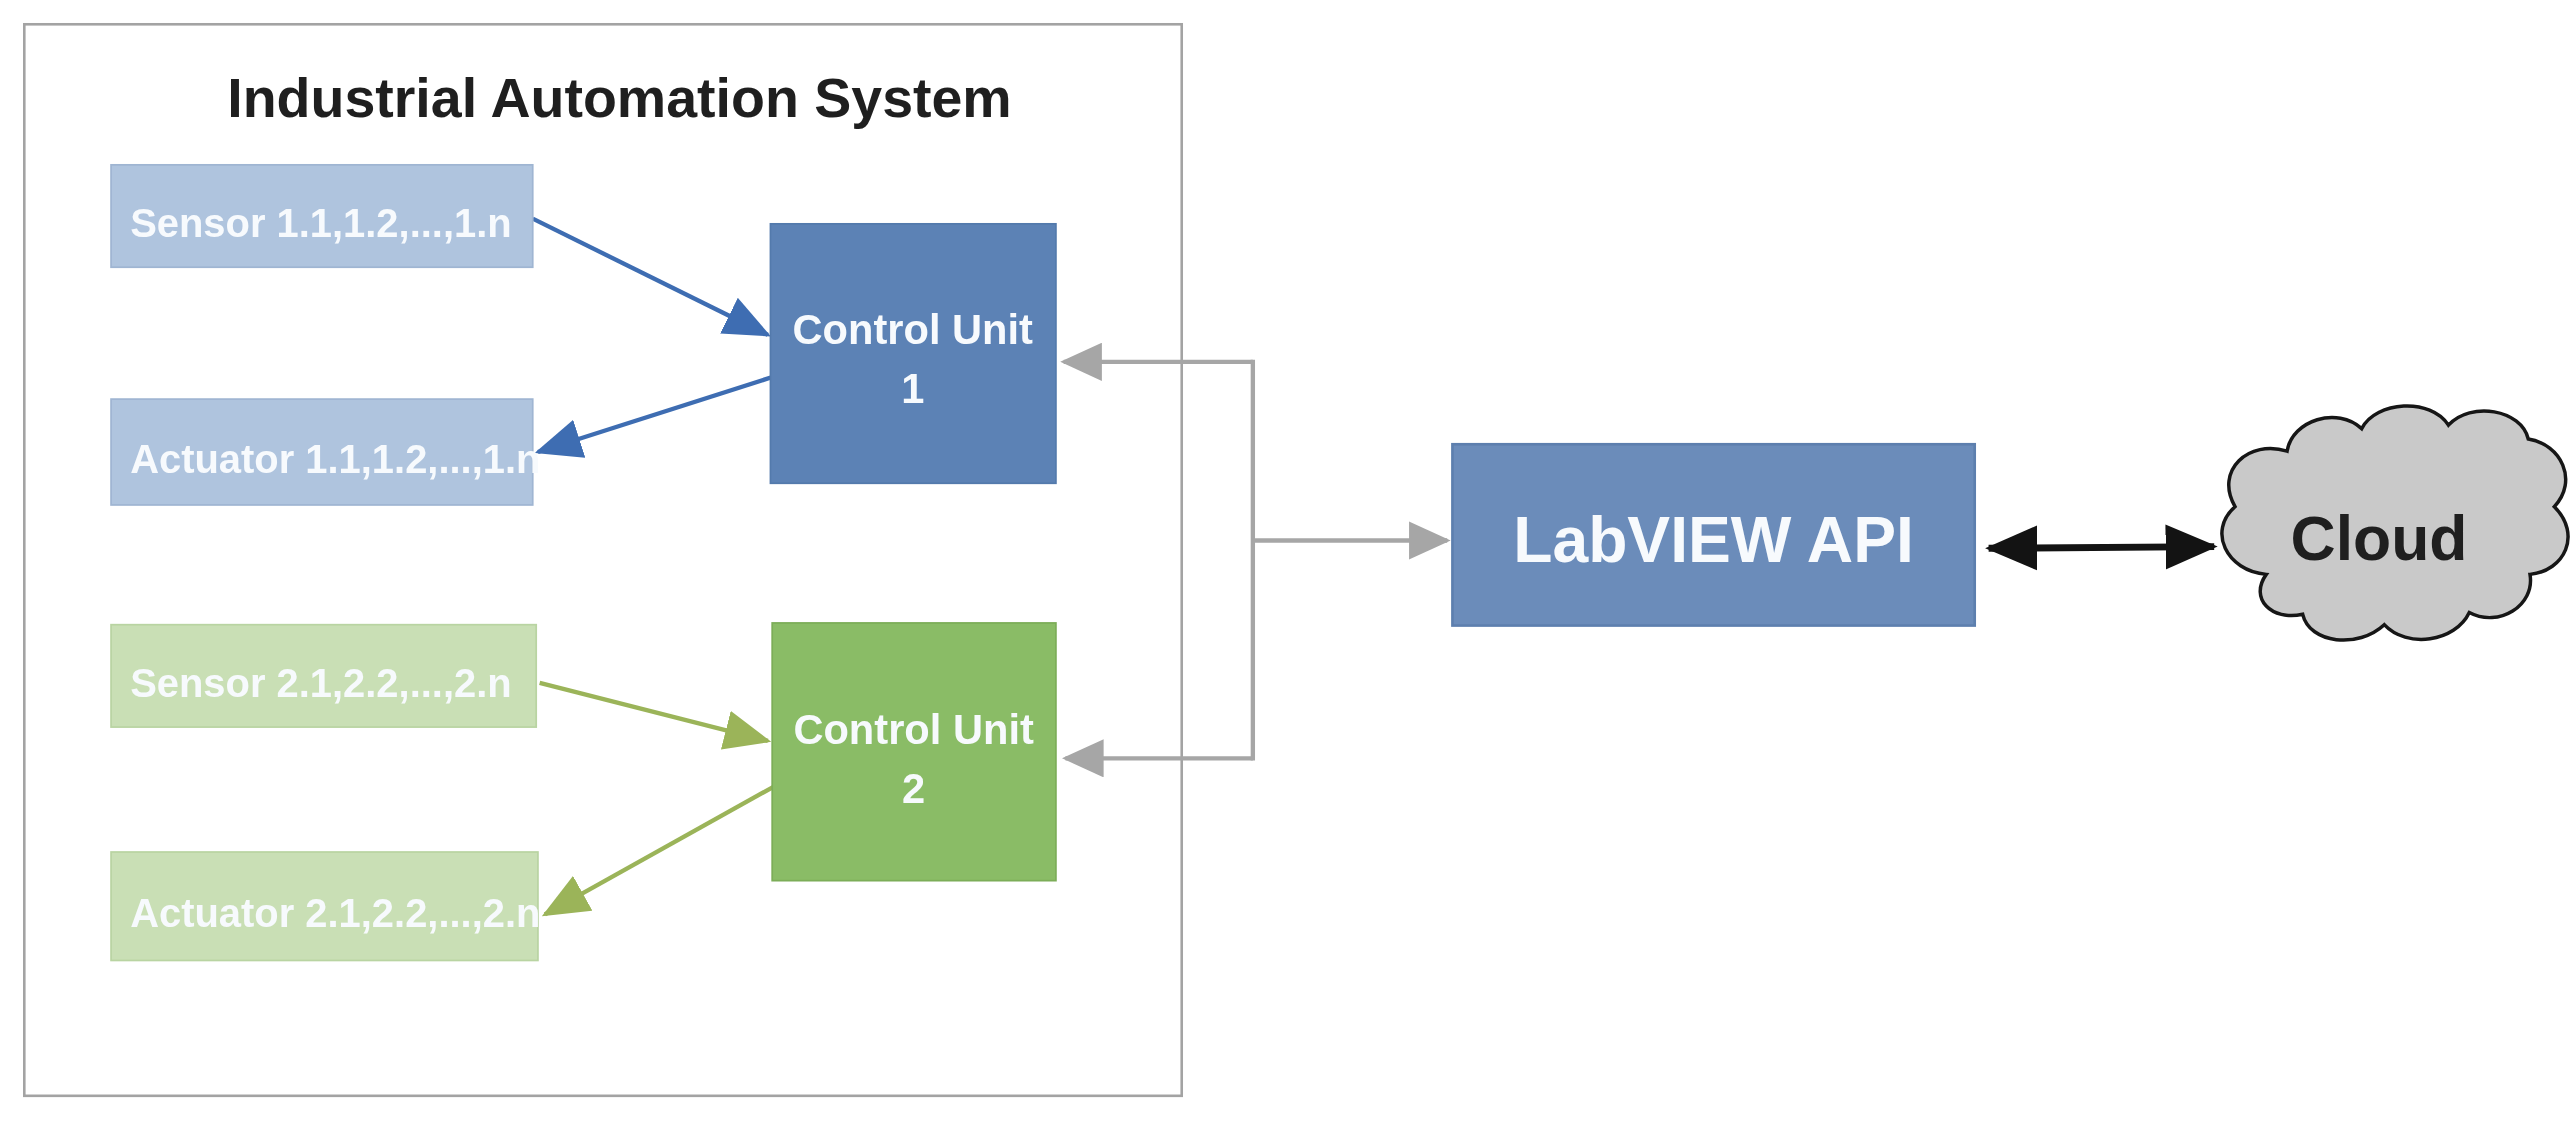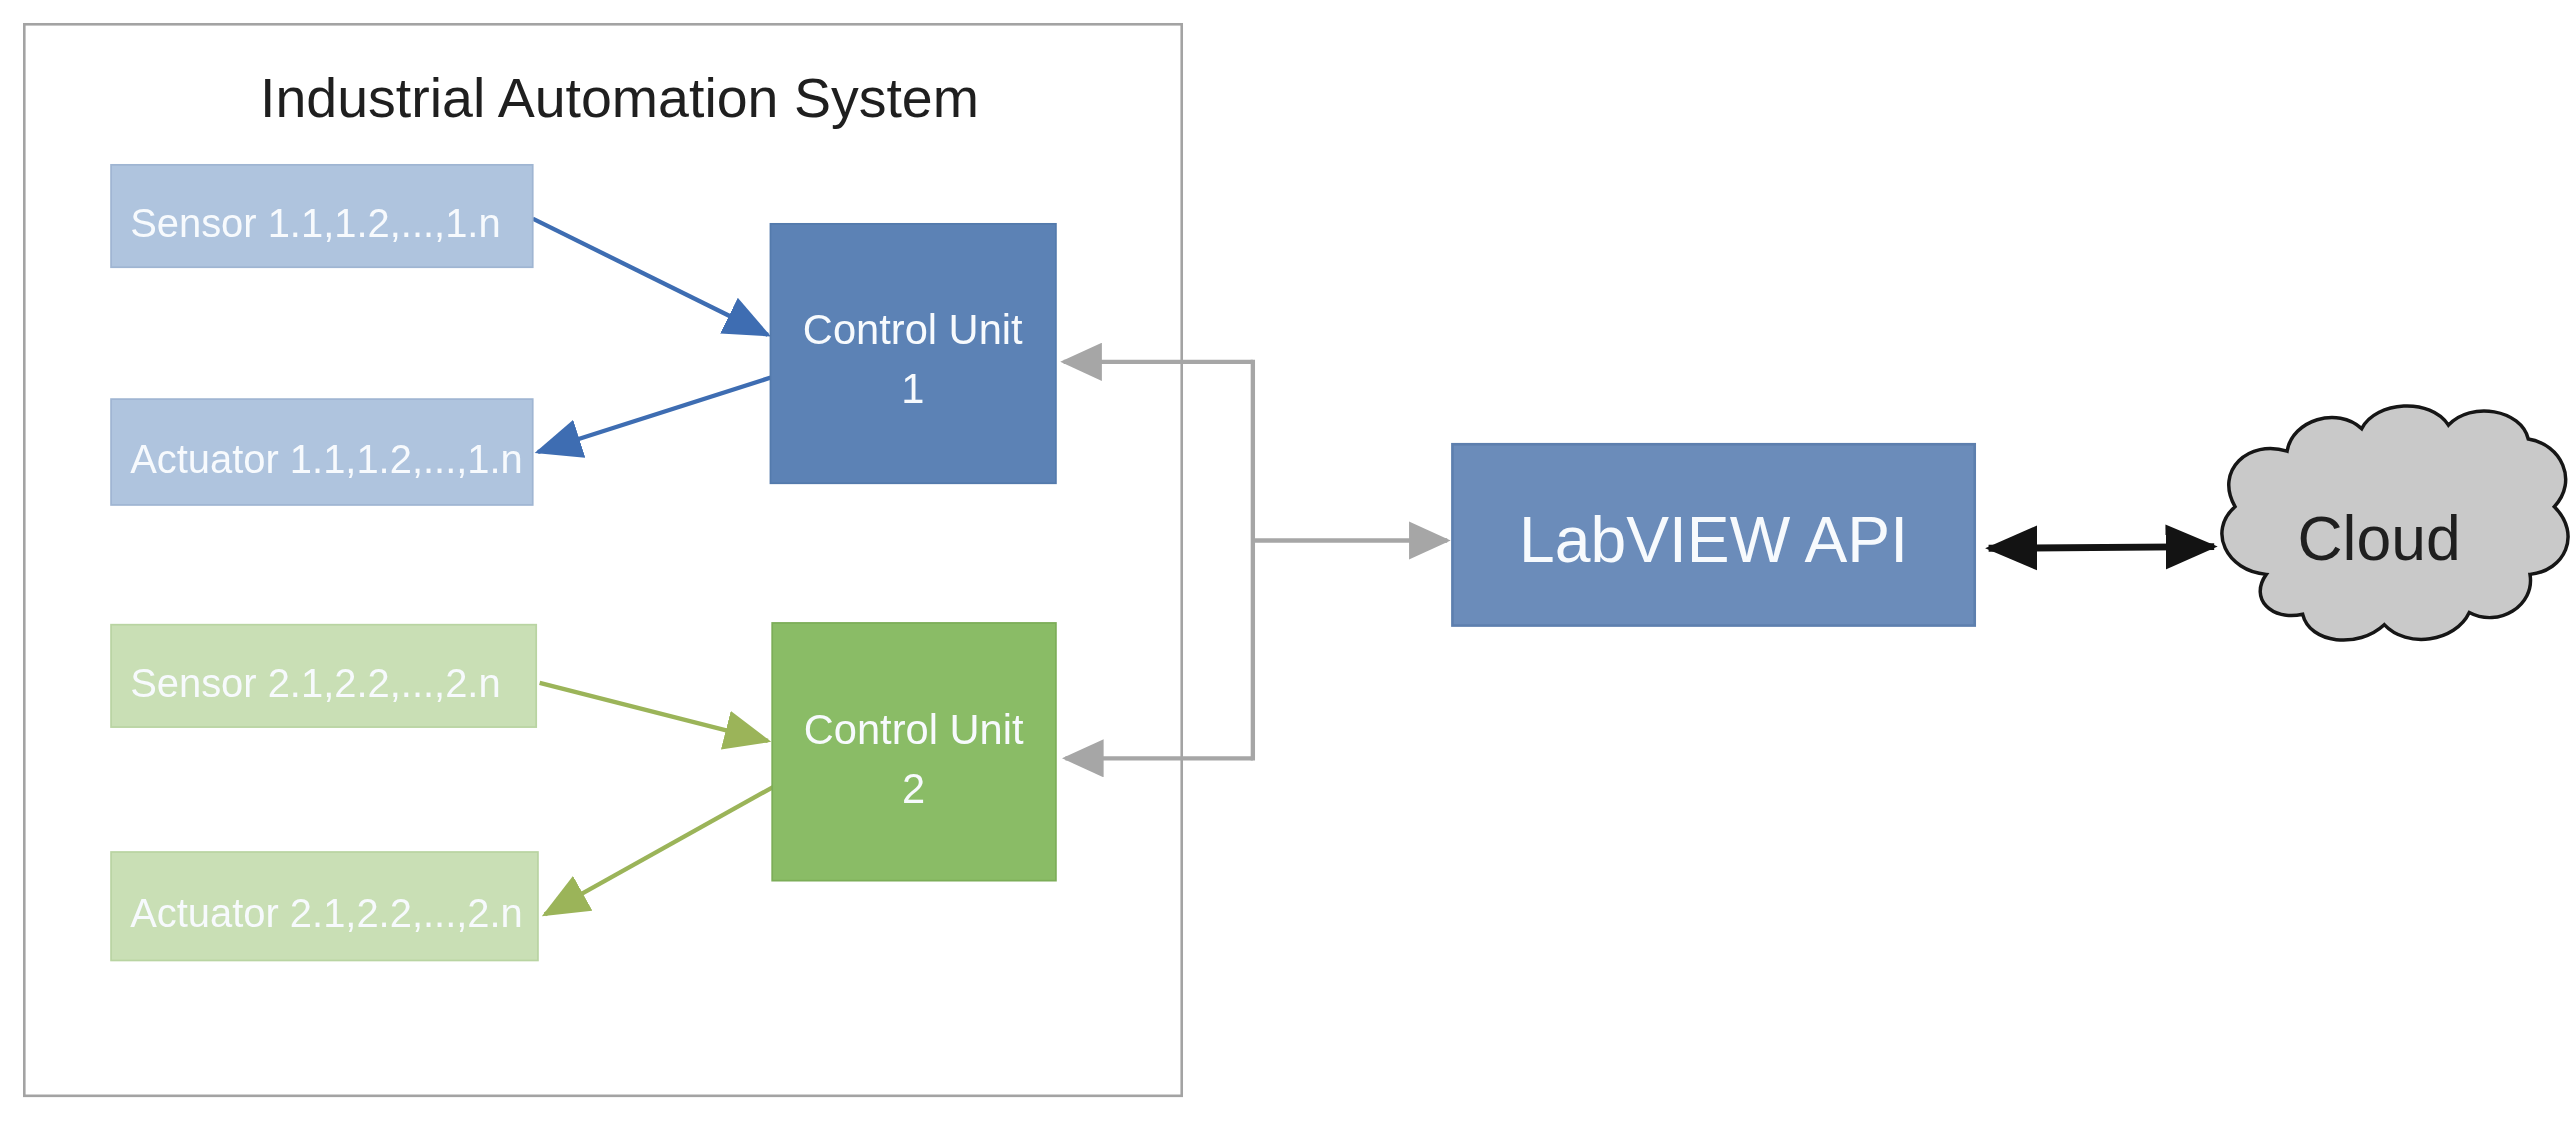--- a/index.html
+++ b/index.html
@@ -4,20 +4,21 @@
 <style>
   html, body {
     margin: 0;
     padding: 0;
     background: #ffffff;
   }
   .canvas {
     width: 100%;
     max-width: 2576px;
     margin: 0 auto;
+    font-weight: bold;
   }
   svg {
     display: block;
     width: 100%;
     height: auto;
     font-family: "Liberation Sans", sans-serif;
   }
   text {
     font-family: "Liberation Sans", sans-serif;
   }

